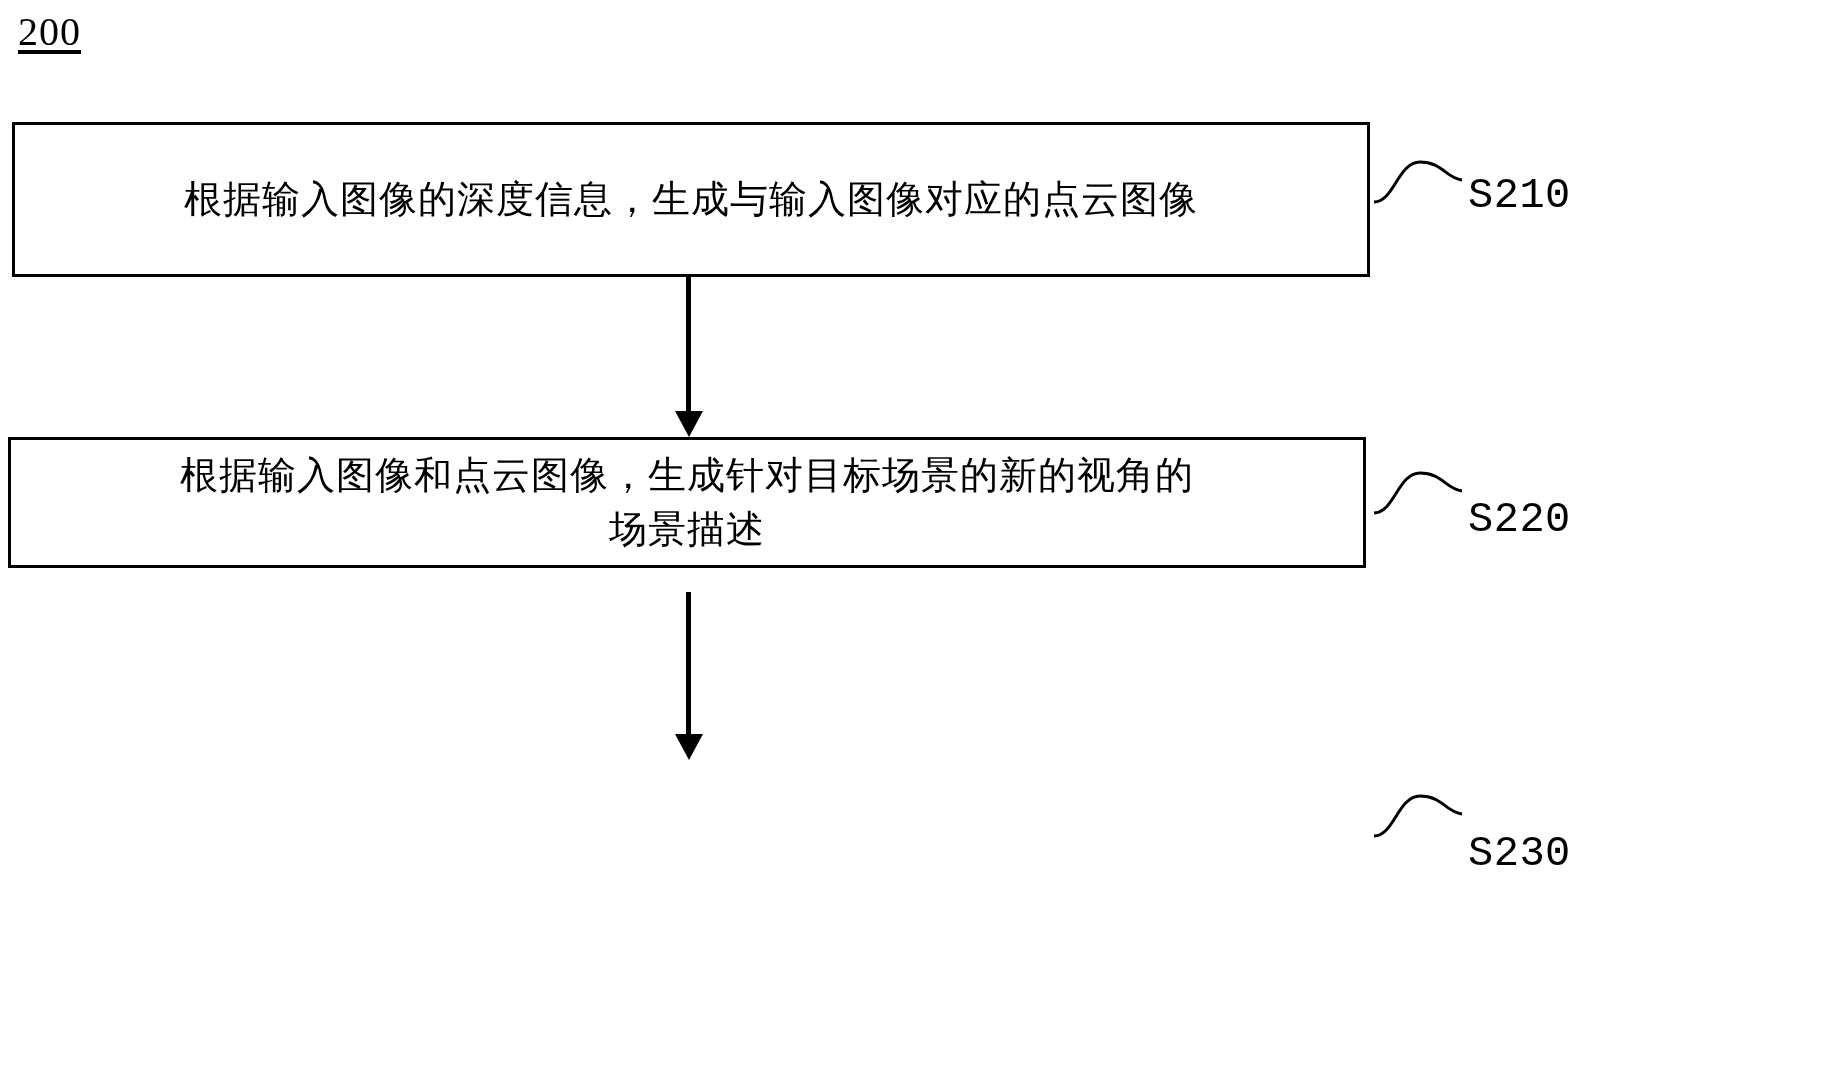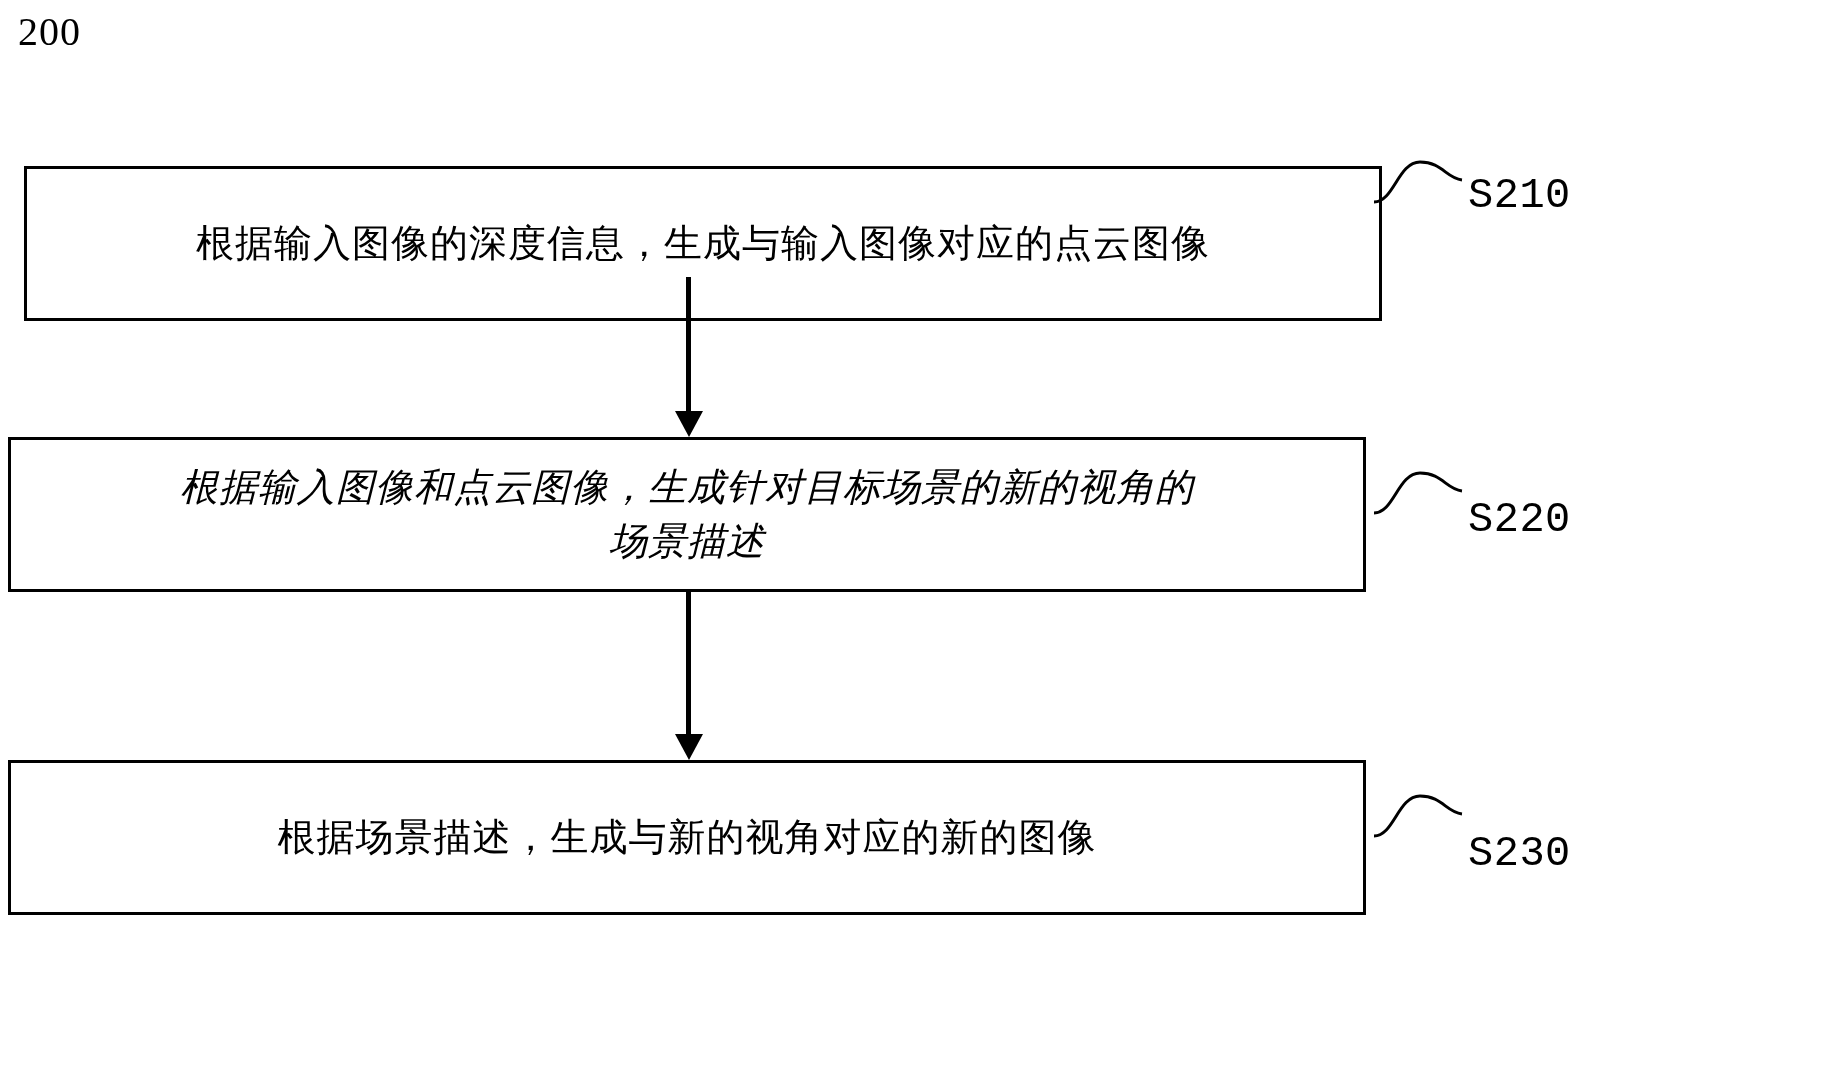--- a/index.html
+++ b/index.html
@@ -20,20 +20,21 @@
     width: 1822px;
     height: 1066px;
   }
 
   .fig-number {
     position: absolute;
     left: 18px;
     top: 8px;
     font-size: 40px;
     font-family: "Liberation Serif", serif;
+    text-decoration: underline;
     text-underline-offset: 5px;
     letter-spacing: 1px;
   }
 
   .step-box {
     position: absolute;
     box-sizing: border-box;
     border: 3px solid #000000;
     background: #ffffff;
     display: flex;
@@ -46,22 +47,22 @@
     font-family: "DejaVu Sans", sans-serif;
     font-size: 38px;
     line-height: 1.42;
     letter-spacing: 1px;
     color: #000000;
     padding: 0 26px;
     white-space: pre-line;
   }
 
   
-  #box-s210 { left: 24px;  top: 122px; width: 1358px; height: 155px; margin-top: 44px; }
-  #box-s220 { left: 8px;  top: 437px; width: 1358px; height: 155px; font-style: italic; }
+  #box-s210 { left: 12px;  top: 122px; width: 1358px; height: 155px; }
+  #box-s220 { left: 8px;  top: 437px; width: 1358px; height: 131px; }
   #box-s230 { left: 8px;  top: 760px; width: 1358px; height: 155px; }
 
   
   .arrow {
     position: absolute;
     width: 40px;
   }
   .arrow .shaft {
     position: absolute;
     left: 18px;
@@ -125,23 +126,20 @@
   <div class="step-box" id="box-s220">
     <div class="step-text">根据输入图像和点云图像，生成针对目标场景的新的视角的
 场景描述</div>
   </div>
 
   <div class="arrow" id="arrow-2">
     <div class="shaft"></div>
     <div class="head"></div>
   </div>
 
-  <div class="step-box" id="box-s230">
-    <div class="step-text">根据场景描述，生成与新的视角对应的新的图像</div>
-  </div>
 
   <svg class="leader" id="leader-s210" viewBox="0 0 92 46">
     <path d="M2 44 C 22 44, 26 4, 48 4 C 70 4, 74 20, 90 22" fill="none" stroke="#000000" stroke-width="3"></path>
   </svg>
   <svg class="leader" id="leader-s220" viewBox="0 0 92 46">
     <path d="M2 44 C 22 44, 26 4, 48 4 C 70 4, 74 20, 90 22" fill="none" stroke="#000000" stroke-width="3"></path>
   </svg>
   <svg class="leader" id="leader-s230" viewBox="0 0 92 46">
     <path d="M2 44 C 22 44, 26 4, 48 4 C 70 4, 74 20, 90 22" fill="none" stroke="#000000" stroke-width="3"></path>
   </svg>

